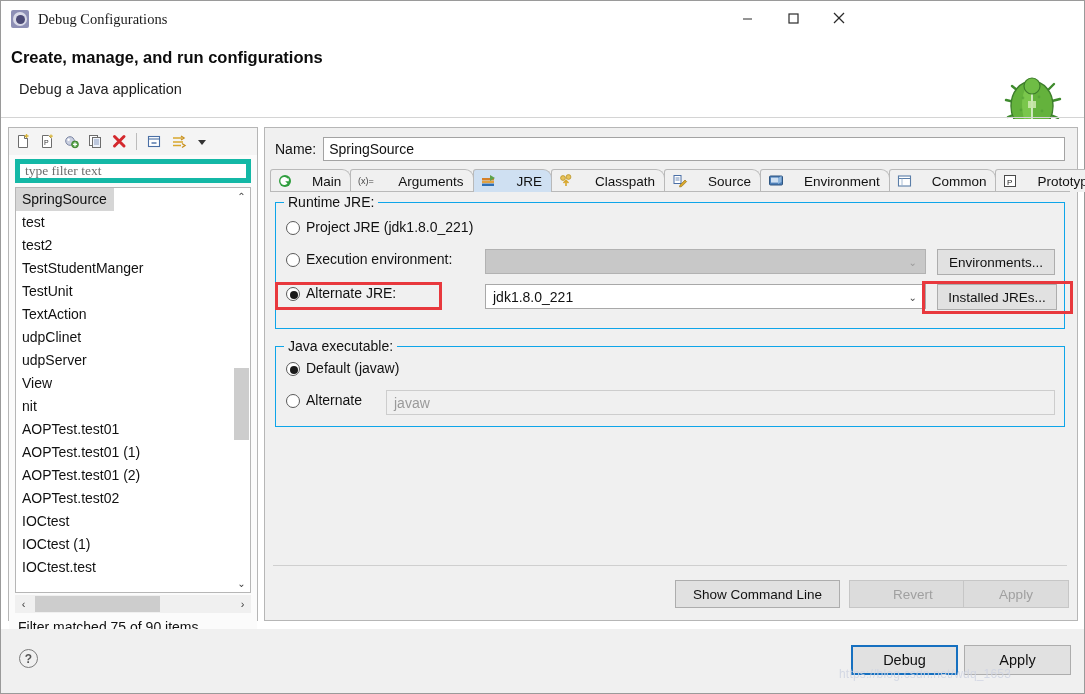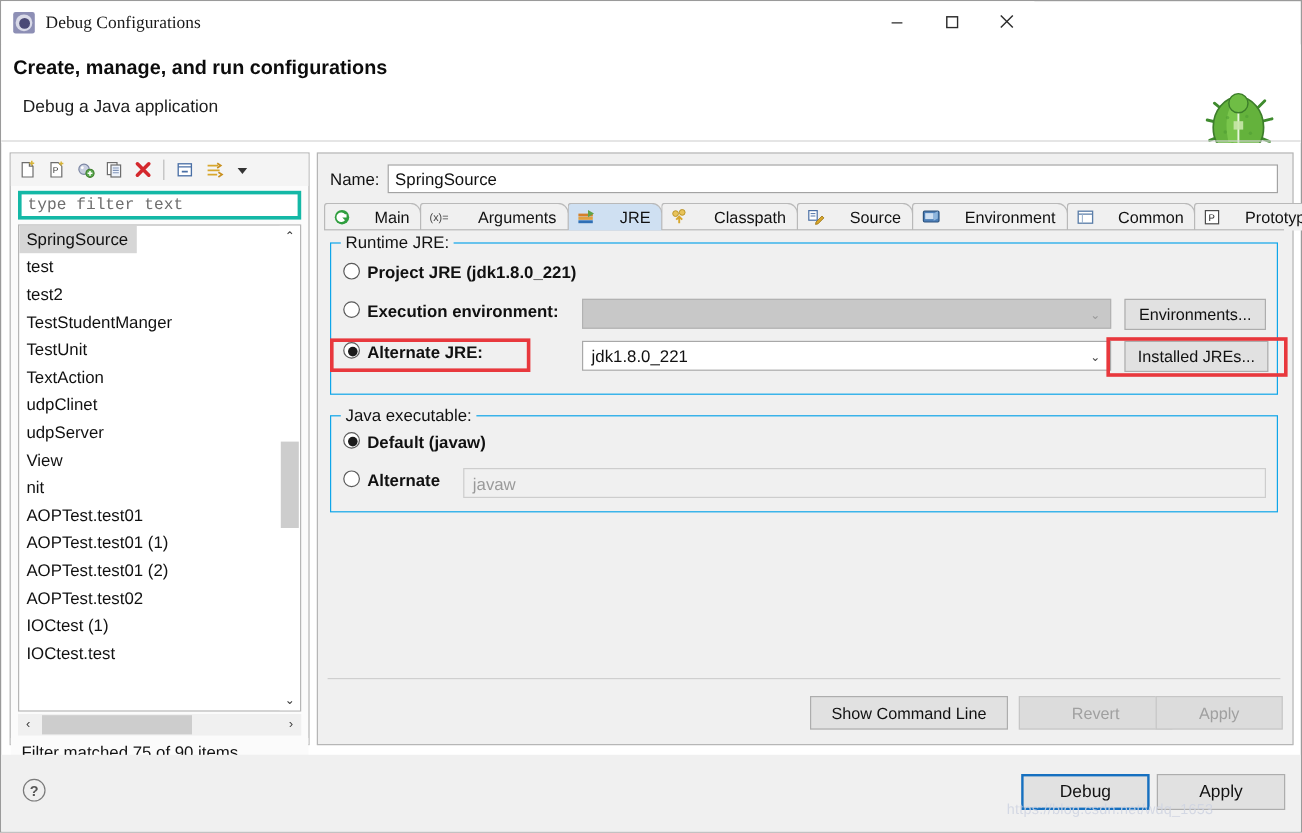--- a/index.html
+++ b/index.html
@@ -82,22 +82,22 @@
   }
   .tb-btn {
     width: 22px; height: 22px; display: flex; align-items: center; justify-content: center;
     position: relative;
   }
   .tb-sep { width: 1px; height: 17px; background: #bcbcbc; margin: 0 4px; }
 
   #filter-wrap { position: absolute; left: 6px; top: 31px; width: 236px; height: 24px; }
   #filter-input {
     width: 236px; height: 24px;
-    border: 3px solid #14b8a6; background: #ffffff;
-    font-family: Liberation Mono, monospace; font-size: 13.5px;
+    border: 5px solid #14b8a6; background: #ffffff;
+    font-family: Liberation Serif, serif; font-size: 13.5px;
     color: #b91c1c; padding: 0 5px;
   }
   #filter-input::placeholder { color: #6e6e6e; opacity: 1; }
 
   #list-area {
     position: absolute; left: 6px; top: 59px; width: 236px; height: 406px;
     background: #ffffff; border: 1px solid #b6b6b6; overflow: hidden;
   }
   #list-scroller {
     position: absolute; left: 0; top: 0; width: 218px; height: 404px; overflow: hidden;
@@ -180,21 +180,21 @@
 
   
   .groupbox {
     position: absolute; border: 1px solid #0ea5e9; background: #f0f0f0;
   }
   .group-legend {
     position: absolute; top: -9px; left: 8px; background: #f0f0f0;
     padding: 0 4px; font-size: 14px; color: #111;
   }
 
-  .radio-row { position: absolute; display: flex; align-items: flex-start; font-weight: bold; }
+  .radio-row { position: absolute; display: flex; align-items: flex-end; }
   .radio {
     width: 14px; height: 14px; border-radius: 50%;
     border: 1px solid #5a5a5a; background: #fff;
     margin-right: 6px; position: relative; flex: none;
   }
   .radio.checked::after {
     content: ""; position: absolute; left: 3px; top: 3px;
     width: 8px; height: 8px; border-radius: 50%; background: #1a1a1a;
   }
   .radio-label { font-size: 14px; color: #111; white-space: nowrap; }
@@ -431,20 +431,23 @@
         <div class="li-row">
             <div class="list-item">AOPTest.test01 (1)</div>
           </div>
         <div class="li-row">
             <div class="list-item">AOPTest.test01 (2)</div>
           </div>
         <div class="li-row">
             <div class="list-item">AOPTest.test02</div>
           </div>
         <div class="li-row">
+            <div class="list-item">IOCtest</div>
+          </div>
+        <div class="li-row">
             <div class="list-item">IOCtest (1)</div>
           </div>
         <div class="li-row">
             <div class="list-item">IOCtest.test</div>
           </div>
       </div>
       <div id="vscroll">
         <div class="arrow">⌃</div>
         <div class="thumb"></div>
         <div class="arrow" style="position:absolute; bottom:0; left:0;">⌄</div>

